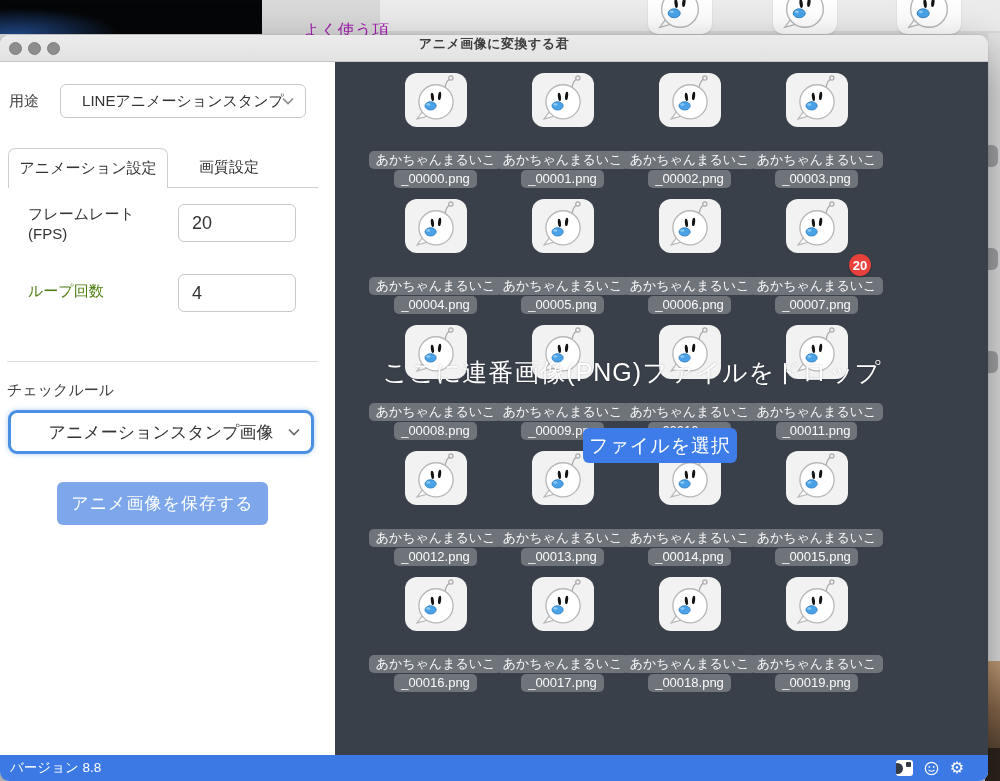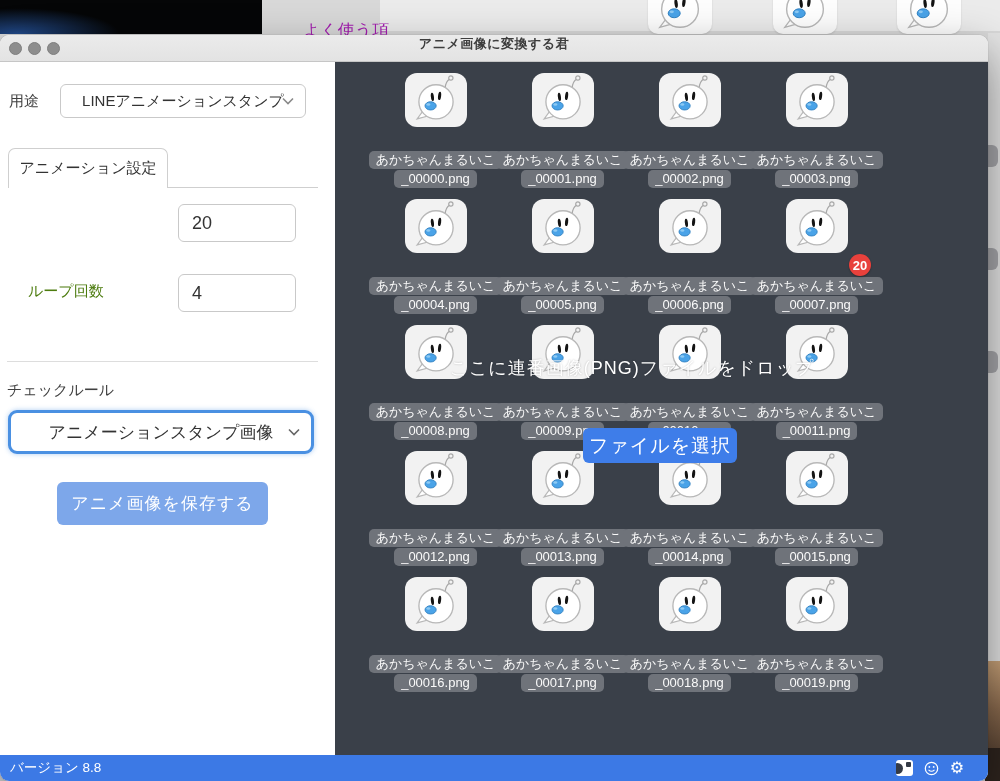--- a/index.html
+++ b/index.html
@@ -102,21 +102,21 @@
     align-items:center; gap:1px; }
   .chip { background:#6f737a; color:#fafafa; font-size:13px; line-height:18px;
     padding:0 7px; border-radius:5px; white-space:nowrap; }
 
   .drag-badge { position:absolute; top:58px; right:9px; width:22px; height:22px;
     background:#e8413c; border-radius:50%; color:#fff; font-size:13px; font-weight:bold;
     display:flex; align-items:center; justify-content:center;
     box-shadow:0 1px 2px rgba(0,0,0,.3); z-index:3; }
 
   .drop-hint { position:absolute; left:0; top:294px; width:594px; text-align:center;
-    color:#fff; font-size:18px; letter-spacing:1px; z-index:2;
+    color:#fff; font-size:25px; letter-spacing:1px; z-index:2;
     text-shadow:0 0 2px rgba(0,0,0,.25); }
 
   .select-files-btn { position:absolute; left:248px; top:366px; width:154px; height:35px;
     background:#3e7de9; border:none; border-radius:6px; color:#fff; font-size:19px;
     letter-spacing:1px; z-index:2;
     font-family:"Liberation Sans","DejaVu Sans",sans-serif; }
 
   
   .statusbar { flex:0 0 26px; background:#3c79e5; display:flex; align-items:center;
     position:relative; color:#fff; }
@@ -205,22 +205,29 @@
         <span>LINEアニメーションスタンプ</span>
         <svg class="chev" width="12" height="8" viewBox="0 0 12 8">
           <polyline points="1,1.5 6,6.5 11,1.5" fill="none" stroke="#8a8a8a" stroke-width="1.6"></polyline>
         </svg>
       </div>
 
       <div class="tabs">
         <div class="tab-active">
           <span>アニメーション設定</span>
         </div>
+        <div class="tab-inactive">
+          <span>画質設定</span>
+        </div>
       </div>
 
+      <div class="fps-label">
+        <div>フレームレート</div>
+        <div>(FPS)</div>
+      </div>
       <input class="num-input input-fps" value="20" style="">
 
       <div class="loop-label">ループ回数</div>
       <input class="num-input input-loop" value="4" style="">
 
       <div class="divider"></div>
 
       <div class="field-label checkrule-label">チェックルール</div>
       <div class="select2">
         <span>アニメーションスタンプ画像</span>

